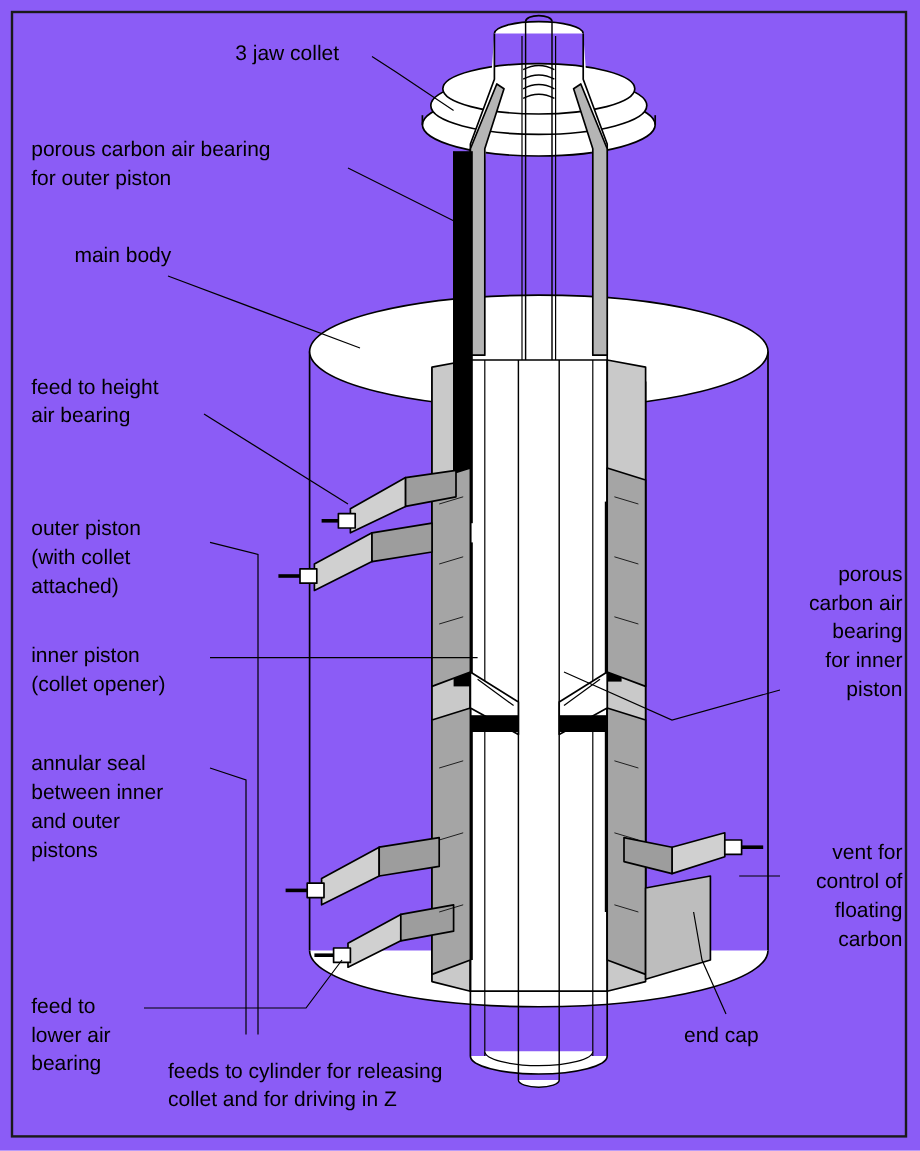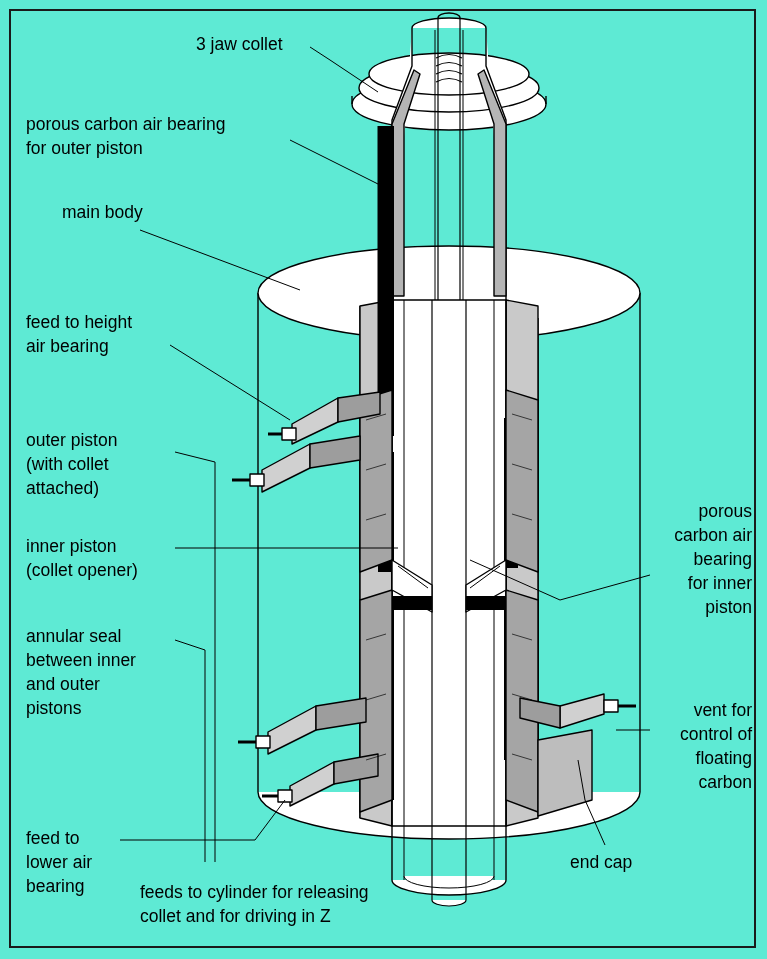--- a/index.html
+++ b/index.html
@@ -7,21 +7,21 @@
     padding: 0;
     background: #ffffff;
   }
   body {
     font-family: "Liberation Sans", sans-serif;
   }
   #figure {
     position: relative;
     width: 767px;
     height: 959px;
-    background: #5eead4;
+    background: #8b5cf6;
     overflow: hidden;
   }
   .frame {
     position: absolute;
     left: 9px;
     top: 9px;
     width: 747px;
     height: 939px;
     border: 2px solid #1a1a1a;
     box-sizing: border-box;
@@ -236,21 +236,21 @@
 and outer
 pistons</div>
 
   <div class="label" style="left:26px; top:826px; width:160px;">feed to
 lower air
 bearing</div>
 
   <div class="label" style="left:140px; top:880px; width:340px;">feeds to cylinder for releasing
 collet and for driving in Z</div>
 
-  <div class="label right" style="left:656px; top:499px; width:96px;">porous
+  <div class="label right" style="left:656px; top:466px; width:96px;">porous
 carbon air
 bearing
 for inner
 piston</div>
 
   <div class="label right" style="left:656px; top:698px; width:96px;">vent for
 control of
 floating
 carbon</div>
 

